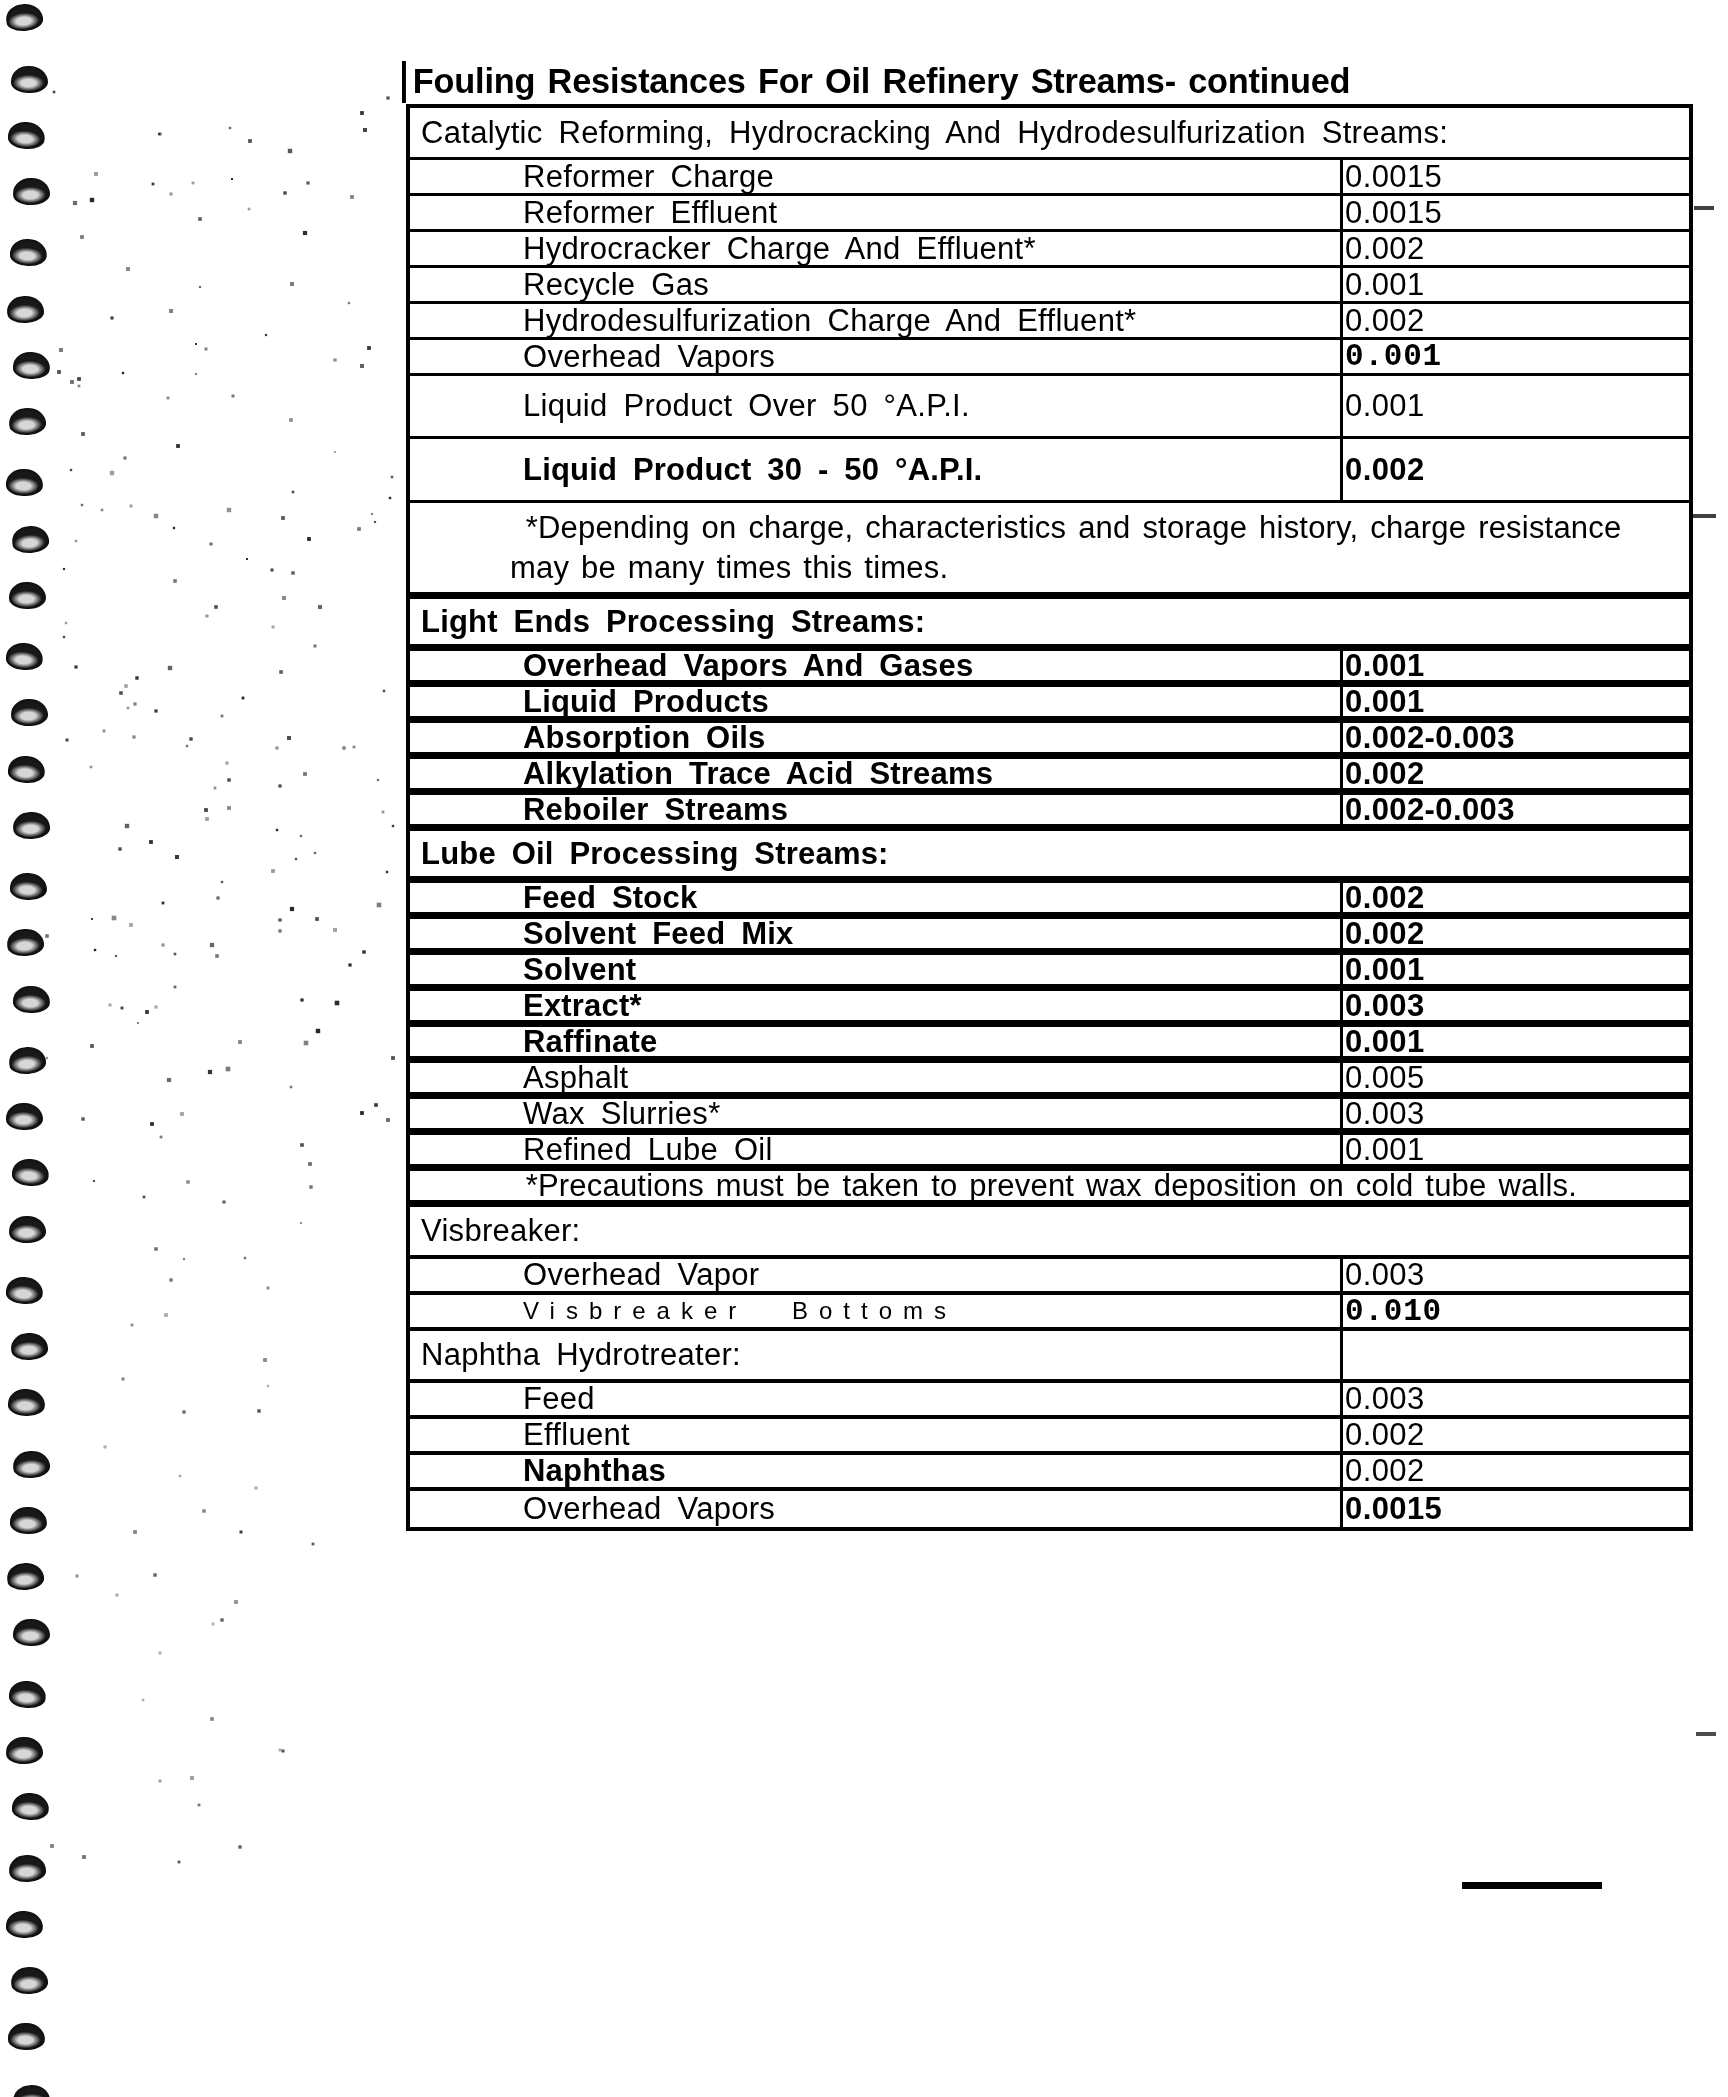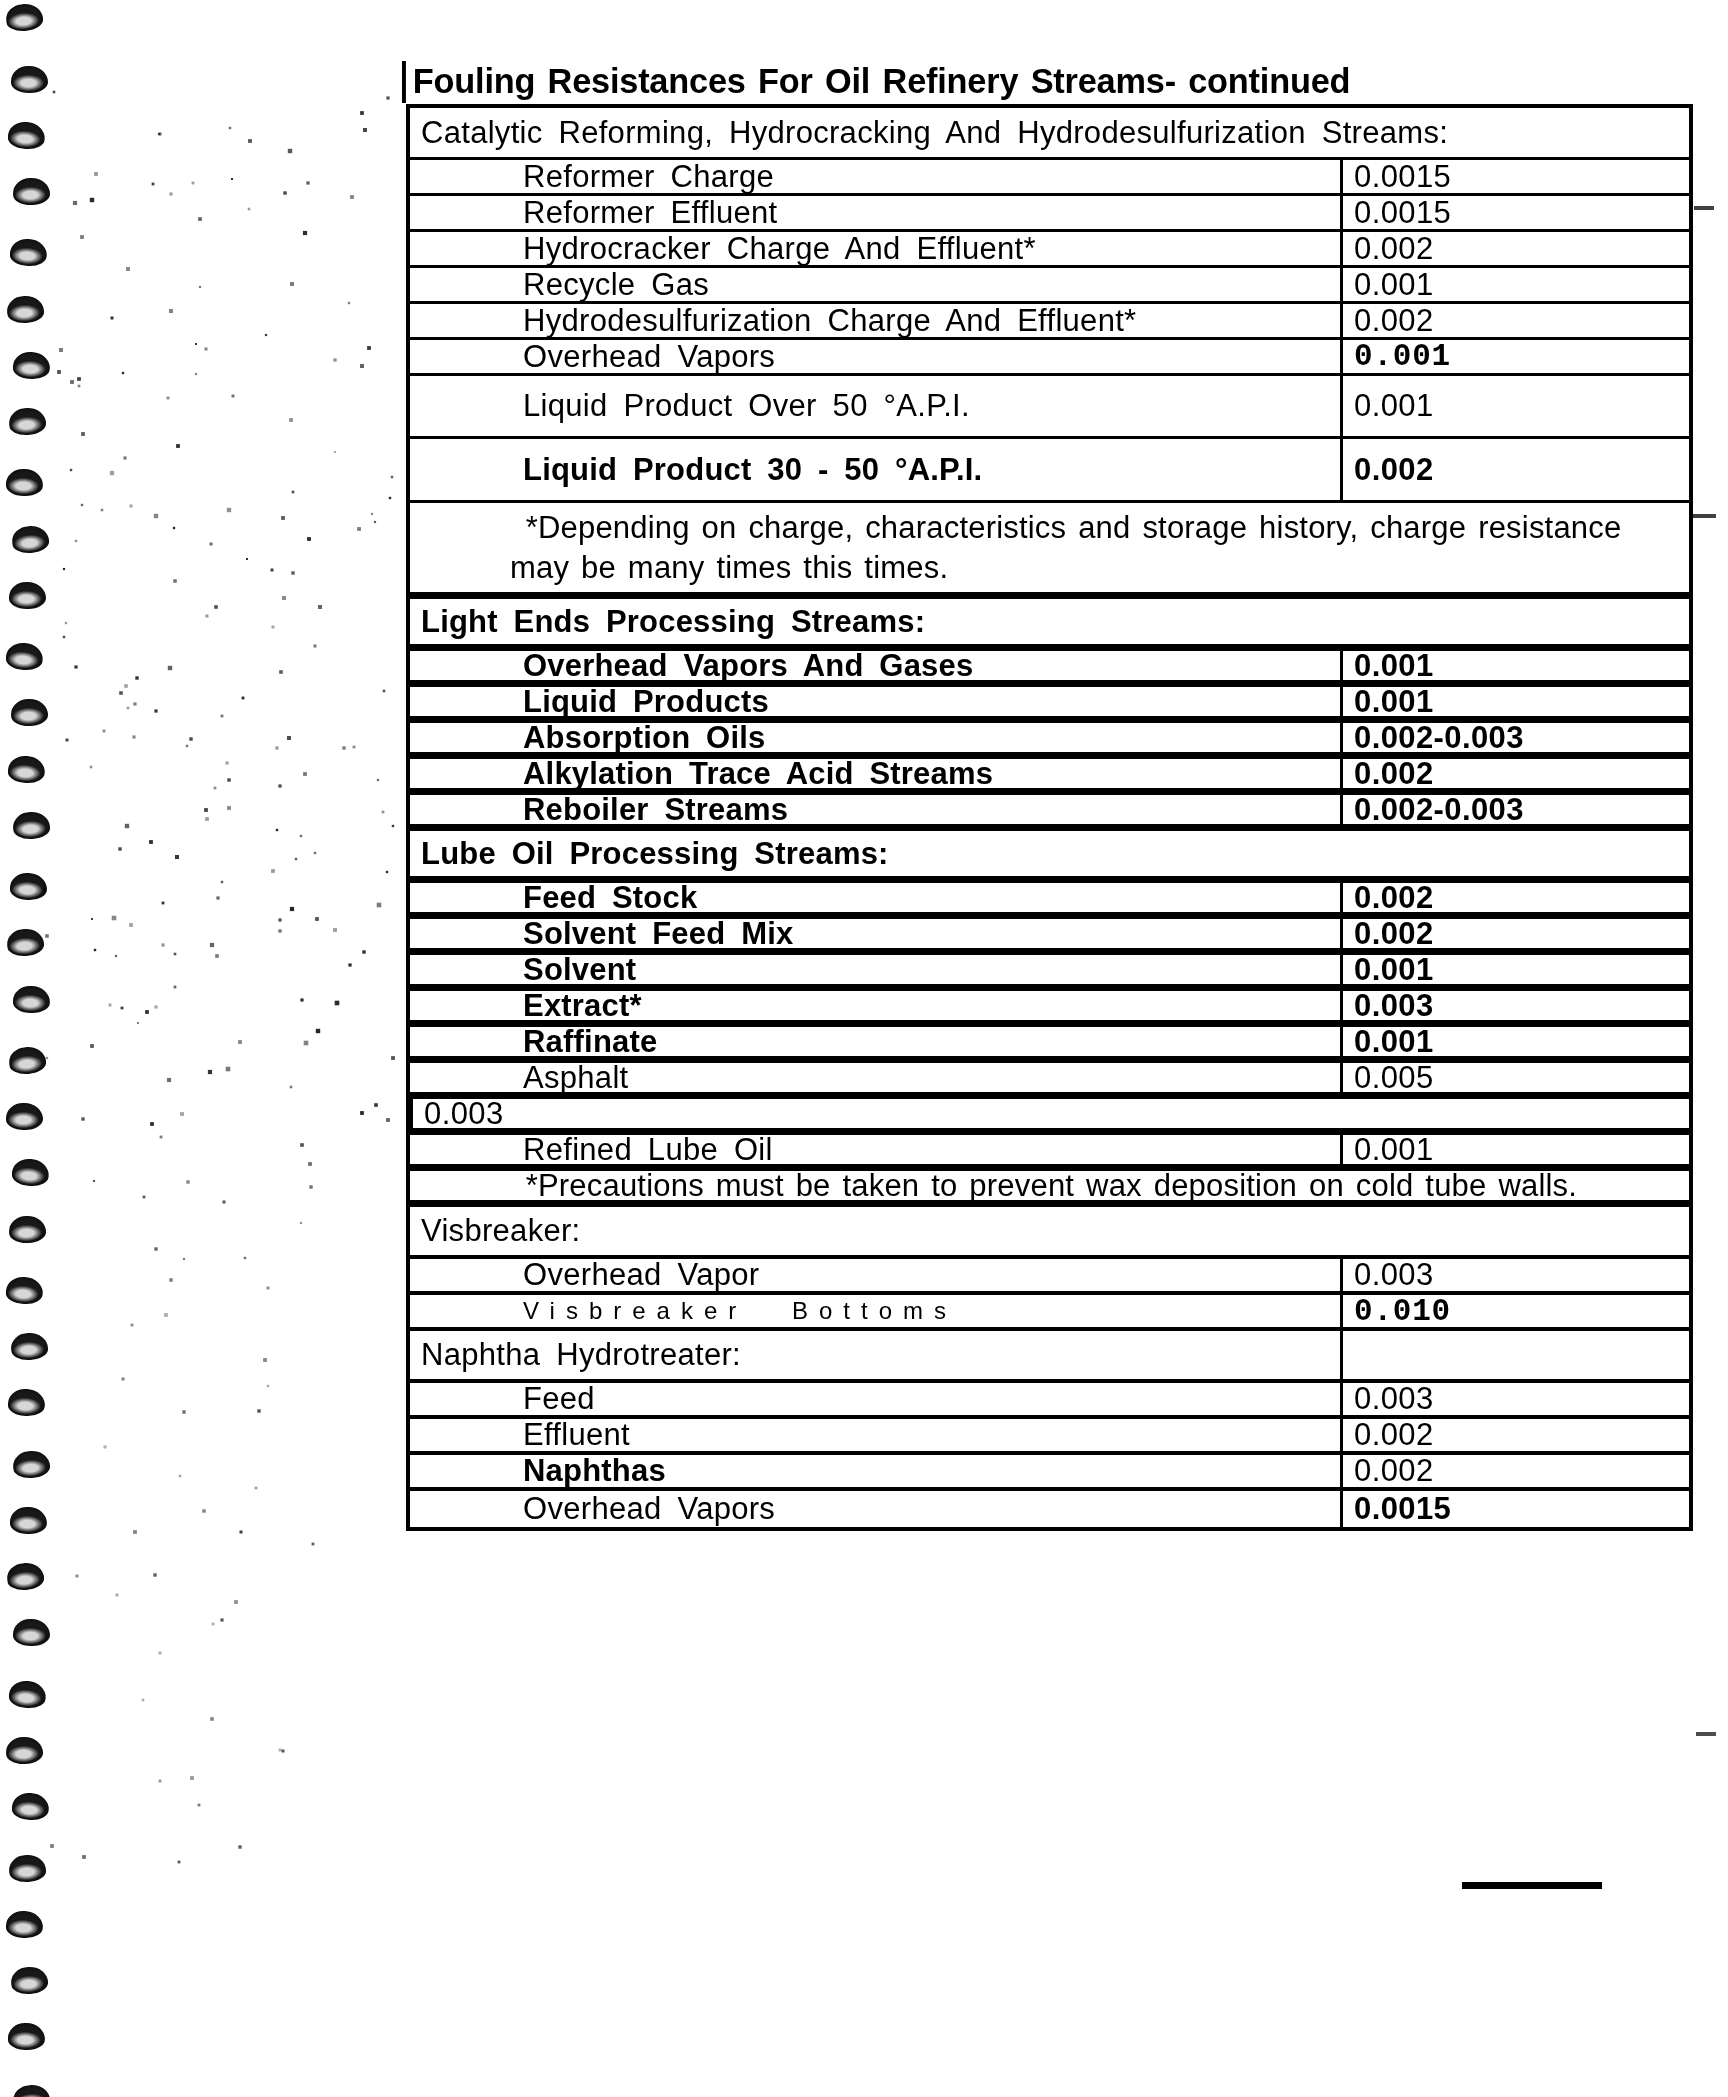--- a/index.html
+++ b/index.html
@@ -38,21 +38,21 @@
   .h64{height:36px}.h66{height:52px}.h80{height:63px}.h82{height:64px}.h122{height:96px}
   .lbl{
     flex:1 1 auto;display:flex;align-items:center;padding-left:113px;
     font-size:31px;letter-spacing:0.3px;word-spacing:7px;white-space:nowrap;border-radius:22px;
   }
   .section>.lbl{padding-left:11px;}
   .bold-lbl{font-weight:bold;letter-spacing:0.2px;}
   .spaced-lbl{letter-spacing:11px;word-spacing:27px;font-size:24px;}
   .val{
     flex:0 0 349px;box-sizing:border-box;border-left:3.9px solid #000;
-    display:flex;align-items:center;padding-left:11px;font-size:31px;letter-spacing:0.4px;
+    display:flex;align-items:center;padding-left:2px;font-size:31px;letter-spacing:0.4px;
   }
   .val.bold{font-weight:bold;}
   .val.mono{font-family:"Liberation Mono","DejaVu Sans Mono",monospace;font-weight:bold;letter-spacing:0.8px;font-size:31px;}
   .foot-txt{
     display:flex;flex-direction:column;justify-content:center;height:100%;
     padding-left:100px;font-size:31px;line-height:1.28;letter-spacing:0.2px;word-spacing:3.1px;
   }
   .foot-txt .ln{white-space:nowrap;}
   .foot-txt .ln:first-child{text-indent:15.7px;}
   
@@ -192,20 +192,21 @@
       </div>
       <div class="row data h64 heavy">
         <div class="lbl bold-lbl">Raffinate</div>
         <div class="val bold">0.001</div>
       </div>
       <div class="row data h64 heavy">
         <div class="lbl">Asphalt</div>
         <div class="val">0.005</div>
       </div>
       <div class="row data h64 heavy">
+        <div class="lbl">Wax Slurries*</div>
         <div class="val">0.003</div>
       </div>
       <div class="row data h64 heavy">
         <div class="lbl">Refined Lube Oil</div>
         <div class="val">0.001</div>
       </div>
       <div class="row footnote h64 heavy">
         <div class="foot-txt">
           <div class="ln">*Precautions must be taken to prevent wax deposition on cold tube walls.</div>
         </div>

